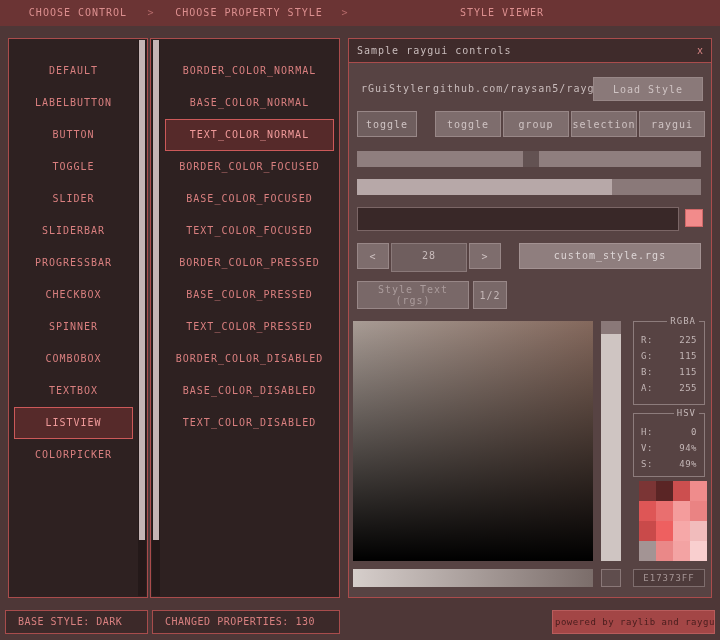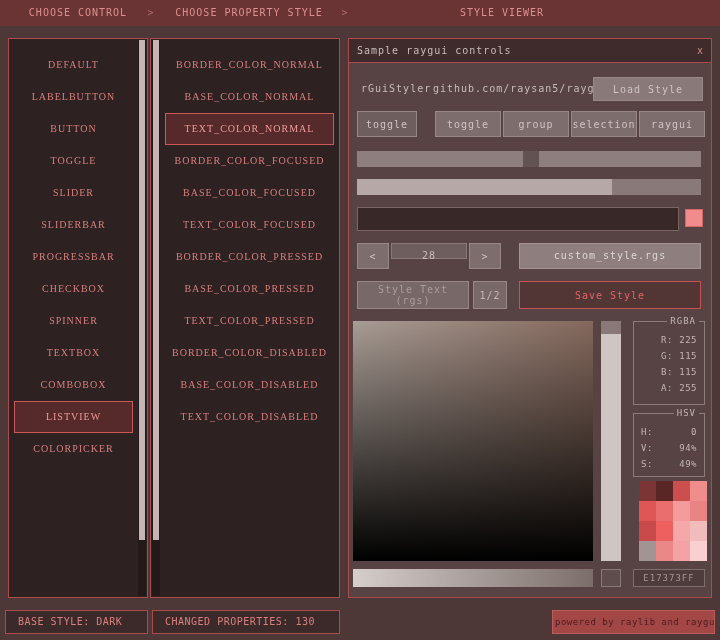--- a/index.html
+++ b/index.html
@@ -18,21 +18,21 @@
   .s3 { left:352px; width:300px; }
 
   
   .panel { position:absolute; top:38px; height:560px; background:#2e2121; border:1px solid #aa4c4c; }
   .left-panel { left:8px; width:140px; }
   .mid-panel { left:150px; width:190px; }
   .vscroll { position:absolute; top:1px; bottom:1px; width:8px; background:#241919; }
   .vscroll.right { right:1px; }
   .vscroll.left { left:1px; }
   .vscroll .handle { position:absolute; top:0; left:1px; right:1px; height:90%; background:#c4b4b4; }
-  .list { position:absolute; top:0; bottom:0; left:0; right:0; padding-top:10px;font-family:Liberation Serif, serif; }
+  .list { position:absolute; top:0; bottom:0; left:0; right:0; padding-top:16px; }
   .left-panel .list { right:9px; }
   .mid-panel .list { left:9px; }
   .item { height:32px; line-height:30px; text-align:center; color:#d97f7f; font-size:10px; letter-spacing:1px; margin:0 5px; border:1px solid transparent; cursor:default; }
   .item.selected { background:#562a2a; border-color:#cc5959; color:#ef9a9a; }
 
   
   .window { position:absolute; left:348px; top:38px; width:364px; height:560px; background:#574343; border:1px solid #aa4c4c; }
   .titlebar { position:absolute; top:0; left:0; right:0; height:24px; background:#3f2b2b; border-bottom:1px solid #aa4c4c; }
   .wtitle { position:absolute; left:8px; top:0; line-height:23px; font-size:10px; letter-spacing:1px; color:#c9bcbc; }
   .wclose { position:absolute; right:8px; top:0; line-height:23px; font-size:10px; color:#d98585; }
@@ -48,36 +48,36 @@
 
   .slider { position:absolute; left:8px; top:112px; width:344px; height:16px; background:#8f7e7e; }
   .shandle { position:absolute; left:166px; top:0; width:16px; height:16px; background:#635252; }
   .progress { position:absolute; left:8px; top:140px; width:344px; height:16px; background:#8a7979; }
   .pfill { width:74%; height:100%; background:#b7a8a8; }
 
   .textbox { position:absolute; left:8px; top:168px; width:322px; height:24px; background:#392828; border:1px solid #7b6666; }
   .colorchip { position:absolute; left:336px; top:170px; width:18px; height:18px; background:#f28b8b; border:1px solid #d06868; }
 
   .spin-dec { left:8px; top:204px; width:32px; height:26px; }
-  .spin-val { position:absolute; left:42px; top:204px; width:76px; height:16px; background:#6f5e5e; border:1px solid #8a7979; color:#c9bcbc; text-align:center; line-height:24px; font-size:10px; letter-spacing:1px; }
+  .spin-val { position:absolute; left:42px; top:204px; width:76px; height:29px; background:#6f5e5e; border:1px solid #8a7979; color:#c9bcbc; text-align:center; line-height:24px; font-size:10px; letter-spacing:1px; }
   .spin-inc { left:120px; top:204px; width:32px; height:26px; }
   .filename { position:absolute; left:170px; top:204px; width:182px; height:26px; background:#8f7e7e; border:1px solid #a39292; color:#ded6d6; text-align:center; line-height:24px; font-size:10px; letter-spacing:1px; }
 
   .style-text-btn { left:8px; top:242px; width:112px; height:28px; color:#ab9c9c; background:#796868; }
   .page-btn { left:124px; top:242px; width:34px; height:28px; color:#c4b7b7; background:#796868; }
   .save-btn { left:170px; top:242px; width:182px; height:28px; background:#523535; border-color:#c85252; color:#e66262; }
 
   .picker { position:absolute; left:4px; top:282px; width:240px; height:240px;
             background: linear-gradient(to bottom, rgba(0,0,0,0), #000 100%),
                         linear-gradient(to right, #a89c95, #84685c); }
   .vbar { position:absolute; left:252px; top:282px; width:20px; height:240px; background:#cfc5c2; }
   .vhandle { position:absolute; top:0; left:0; width:100%; height:13px; background:#8a7878; }
 
   .gbox { position:absolute; border:1px solid #8d7c7c; }
-  .rgba-box { left:284px; top:282px; width:72px; height:84px;padding-left:20px; }
+  .rgba-box { left:284px; top:282px; width:72px; height:84px; }
   .hsv-box { left:284px; top:374px; width:72px; height:64px; }
   .gtitle { position:absolute; top:-6px; right:5px; background:#574343; padding:0 3px; font-size:9px; letter-spacing:1px; color:#c3b6b6; }
   .rows { padding-top:10px; }
   .grow { display:flex; justify-content:space-between; padding:0 7px; height:16px; line-height:16px; font-size:9px; letter-spacing:0.5px; color:#c3b6b6; }
 
   .palette { position:absolute; left:290px; top:442px; width:68px; height:80px;
              display:grid; grid-template-columns:repeat(4,1fr); grid-template-rows:repeat(4,1fr); }
   .swatch { width:100%; height:100%; }
 
   .alphabar { position:absolute; left:4px; top:530px; width:240px; height:18px;
@@ -109,22 +109,22 @@
     <div class="list" id="controls-list">
         <div class="item">DEFAULT</div>
         <div class="item">LABELBUTTON</div>
         <div class="item">BUTTON</div>
         <div class="item">TOGGLE</div>
         <div class="item">SLIDER</div>
         <div class="item">SLIDERBAR</div>
         <div class="item">PROGRESSBAR</div>
         <div class="item">CHECKBOX</div>
         <div class="item">SPINNER</div>
+        <div class="item">COMBOBOX</div>
         <div class="item">TEXTBOX</div>
-        <div class="item">COMBOBOX</div>
         <div class="item selected">LISTVIEW</div>
         <div class="item">COLORPICKER</div>
       </div>
     <div class="vscroll right">
         <div class="handle"></div>
       </div>
   </div>
 
   <div class="panel mid-panel">
     <div class="vscroll left">
@@ -169,21 +169,20 @@
     <div class="textbox"></div>
     <div class="colorchip"></div>
 
     <button class="btn spin-dec">&lt;</button>
     <div class="spin-val">28</div>
     <button class="btn spin-inc">&gt;</button>
     <div class="filename">custom_style.rgs</div>
 
     <button class="btn style-text-btn">Style Text (rgs)</button>
     <button class="btn page-btn">1/2</button>
-    <button class="btn save-btn">Save Style</button>
 
     <div class="picker"></div>
     <div class="vbar">
       <div class="vhandle"></div>
     </div>
 
     <div class="gbox rgba-box">
       <span class="gtitle">RGBA</span>
       <div class="rows" id="rgba-rows">
           <div class="grow">

